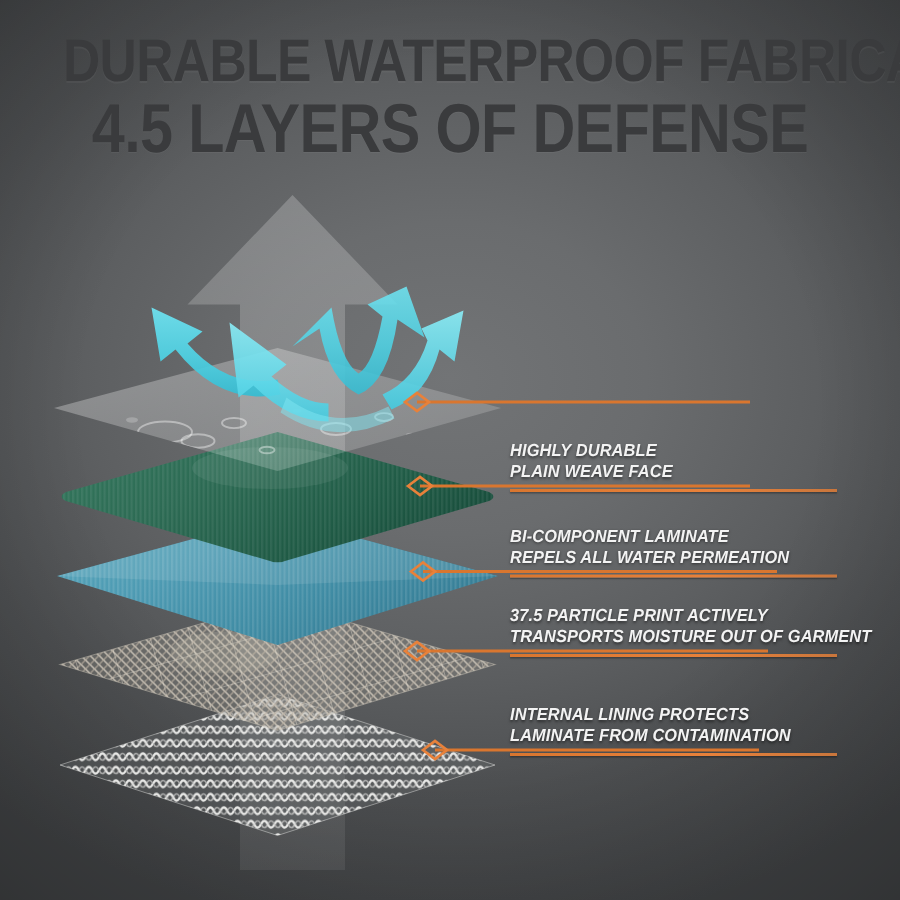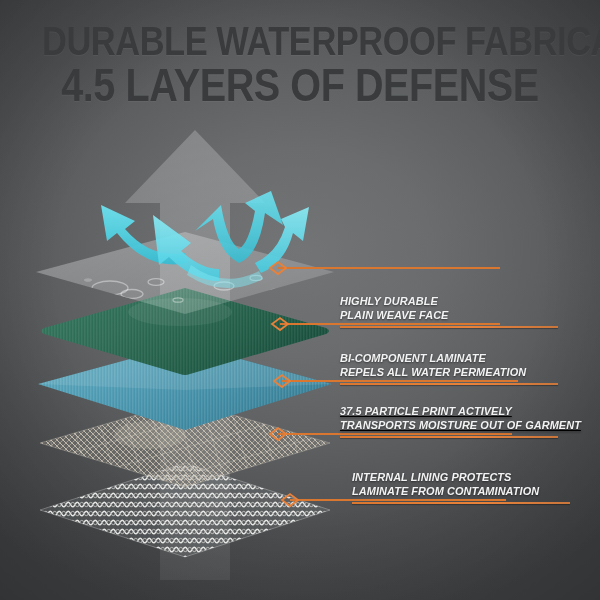--- a/index.html
+++ b/index.html
@@ -290,27 +290,27 @@
     <div class="txt">REPELS ALL WATER PERMEATION</div>
     <div class="rule" style="width:218px;"></div>
   </div>
 
   <div class="callout" id="callout-weave" style="left:340px; top:294px;">
     <div class="txt">HIGHLY DURABLE</div>
     <div class="txt">PLAIN WEAVE FACE</div>
     <div class="rule"></div>
   </div>
 
-  <div class="callout" id="callout-particle" style="left:340px; top:404px;text-decoration:underline;">
+  <div class="callout" id="callout-particle" style="left:340px; top:404px;">
     <div class="txt">37.5 PARTICLE PRINT ACTIVELY</div>
     <div class="txt">TRANSPORTS MOISTURE OUT OF GARMENT</div>
     <div class="rule" style="width:218px;"></div>
   </div>
 
-  <div class="callout" id="callout-lining" style="left:352px; top:470px;">
+  <div class="callout" id="callout-lining" style="left:340px; top:470px;">
     <div class="txt">INTERNAL LINING PROTECTS</div>
     <div class="txt">LAMINATE FROM CONTAMINATION</div>
     <div class="rule"></div>
   </div>
 
   <div id="title-block">
     <div class="title-line" id="title-1">DURABLE WATERPROOF FABRICATION</div>
     <div class="title-line" id="title-2">4.5 LAYERS OF DEFENSE</div>
   </div>
 

